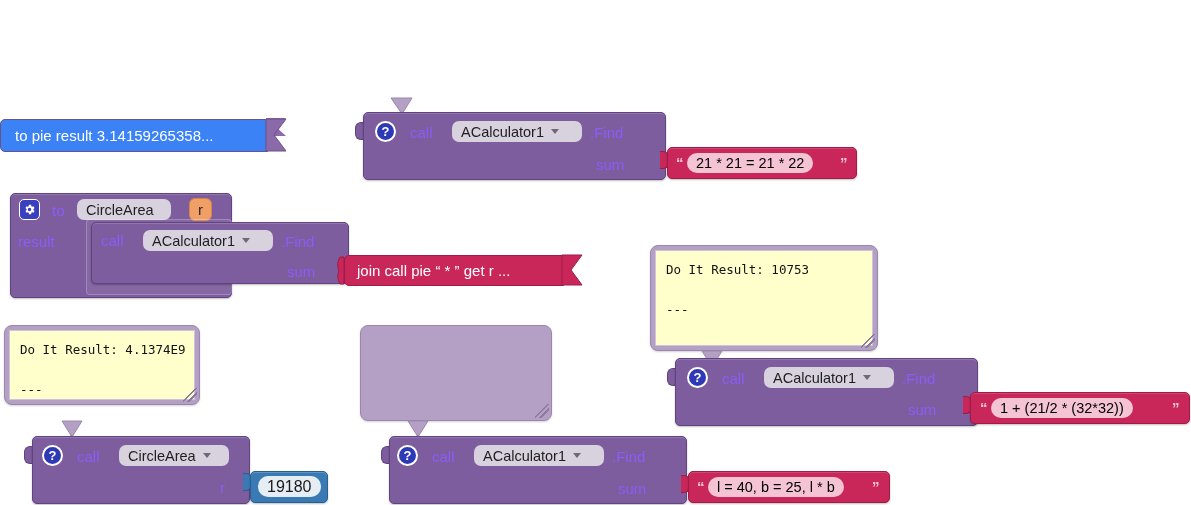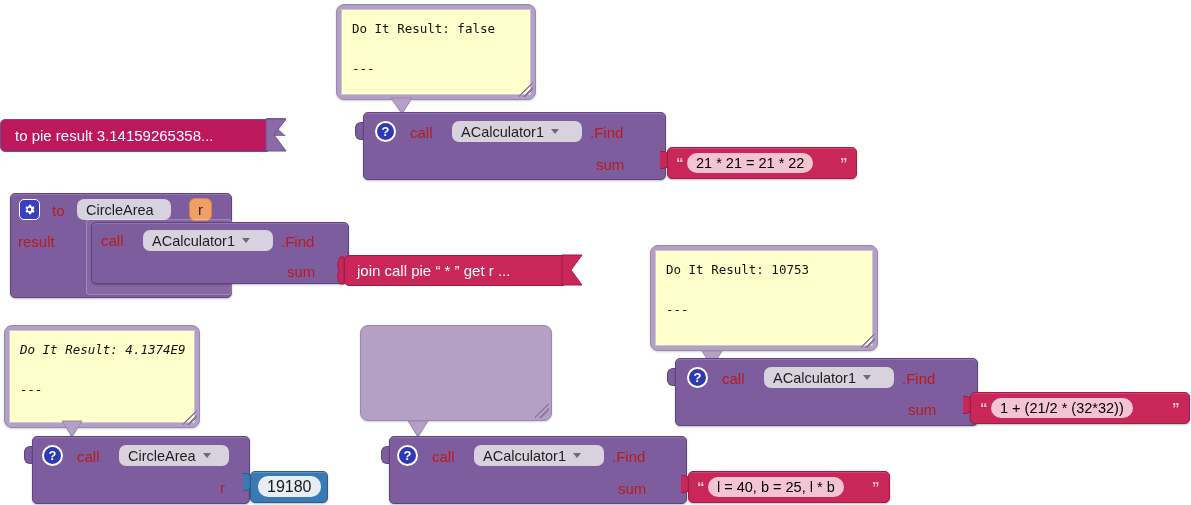--- a/index.html
+++ b/index.html
@@ -74,21 +74,21 @@
     box-shadow: inset 0 1px 0 rgba(255,255,255,.14), 0 1px 2px rgba(0,0,0,.25);
   }
   .blk-blue {
     background: #3a7ab4;
     border: 1px solid #2c5e8c;
     box-shadow: inset 0 1px 0 rgba(255,255,255,.2), 0 1px 2px rgba(0,0,0,.25);
   }
 
   .lbl {
     position: absolute;
-    color: #b91c1c;
+    color: #8b5cf6;
     font-size: 15px;
     line-height: 15px;
     white-space: nowrap;
     font-family: "Liberation Sans", sans-serif;
   }
 
   
   .field-dd {
     position: absolute;
     background: #d8d2de;
@@ -210,43 +210,37 @@
     position: absolute;
     box-sizing: border-box;
     display: flex;
     align-items: center;
     padding-left: 14px;
     color: #ffffff;
     font-size: 15px;
     white-space: nowrap;
     border-radius: 5px 0 0 5px;
   }
-  .collapsed-purple { background: #be185d; border: 1px solid #6b5189; text-align: right; }
+  .collapsed-purple { background: #3b82f6; border: 1px solid #6b5189; text-align: right; }
   .collapsed-crimson { background: #c9275a; border: 1px solid #9e1c46; }
 
   
   .recess {
     position: absolute;
     background: rgba(255,255,255,0.07);
     border: 1px solid rgba(255,255,255,0.22);
     border-radius: 4px;
     box-sizing: border-box;
   }
 </style>
 </head>
 <body>
 
 <div class="canvas">
 
-  <div class="bubble" style="left:336px; top:4px; width:200px; height:96px;">
-    <div class="bubble-inner"><span>Do It Result: false</span>
-<span></span>
-<span>---</span></div>
-    <div class="bubble-resize"></div>
-  </div>
 
   <svg style="position:absolute; left:336px; top:88px; width:110px; height:50px; overflow:visible;">
     <polygon points="55,10 76,10 66,26" fill="#b3a0c4" stroke="#9b87ad" stroke-width="1"></polygon>
     <line x1="66" y1="24" x2="52" y2="44" stroke="#8d8d8d" stroke-width="1.2"></line>
   </svg>
 
   <div>
     <div class="nub-purple" style="left:355px; top:122px;"></div>
     <div class="blk blk-purple" style="left:363px; top:112px; width:303px; height:68px;"></div>
 
@@ -338,21 +332,21 @@
     <div class="lbl" style="left:902px; top:371px;">.Find</div>
     <div class="lbl" style="left:908px; top:402px;">sum</div>
 
     <div class="socket socket-crimson" style="left:963px; top:396px;"></div>
     <div class="blk blk-crimson" style="left:970px; top:392px; width:220px; height:32px;"></div>
     <div class="quote" style="left:980px; top:400px;">“</div>
     <div class="field-text" style="left:991px; top:398px;">1 + (21/2 * (32*32))</div>
     <div class="quote" style="left:1172px; top:400px;">”</div>
   </div>
 
-  <div class="bubble" style="left:4px; top:325px; width:196px; height:103px;font-style:italic;">
+  <div class="bubble" style="left:4px; top:325px; width:196px; height:80px;">
     <div class="bubble-inner"><span>Do It Result: 4.1374E9</span>
 <span></span>
 <span>---</span></div>
     <div class="bubble-resize"></div>
   </div>
   <svg style="position:absolute; left:4px; top:410px; width:120px; height:55px; overflow:visible;">
     <polygon points="58,11 78,11 68,27" fill="#b3a0c4" stroke="#9b87ad" stroke-width="1"></polygon>
     <line x1="68" y1="25" x2="50" y2="42" stroke="#8d8d8d" stroke-width="1.2"></line>
   </svg>
 

